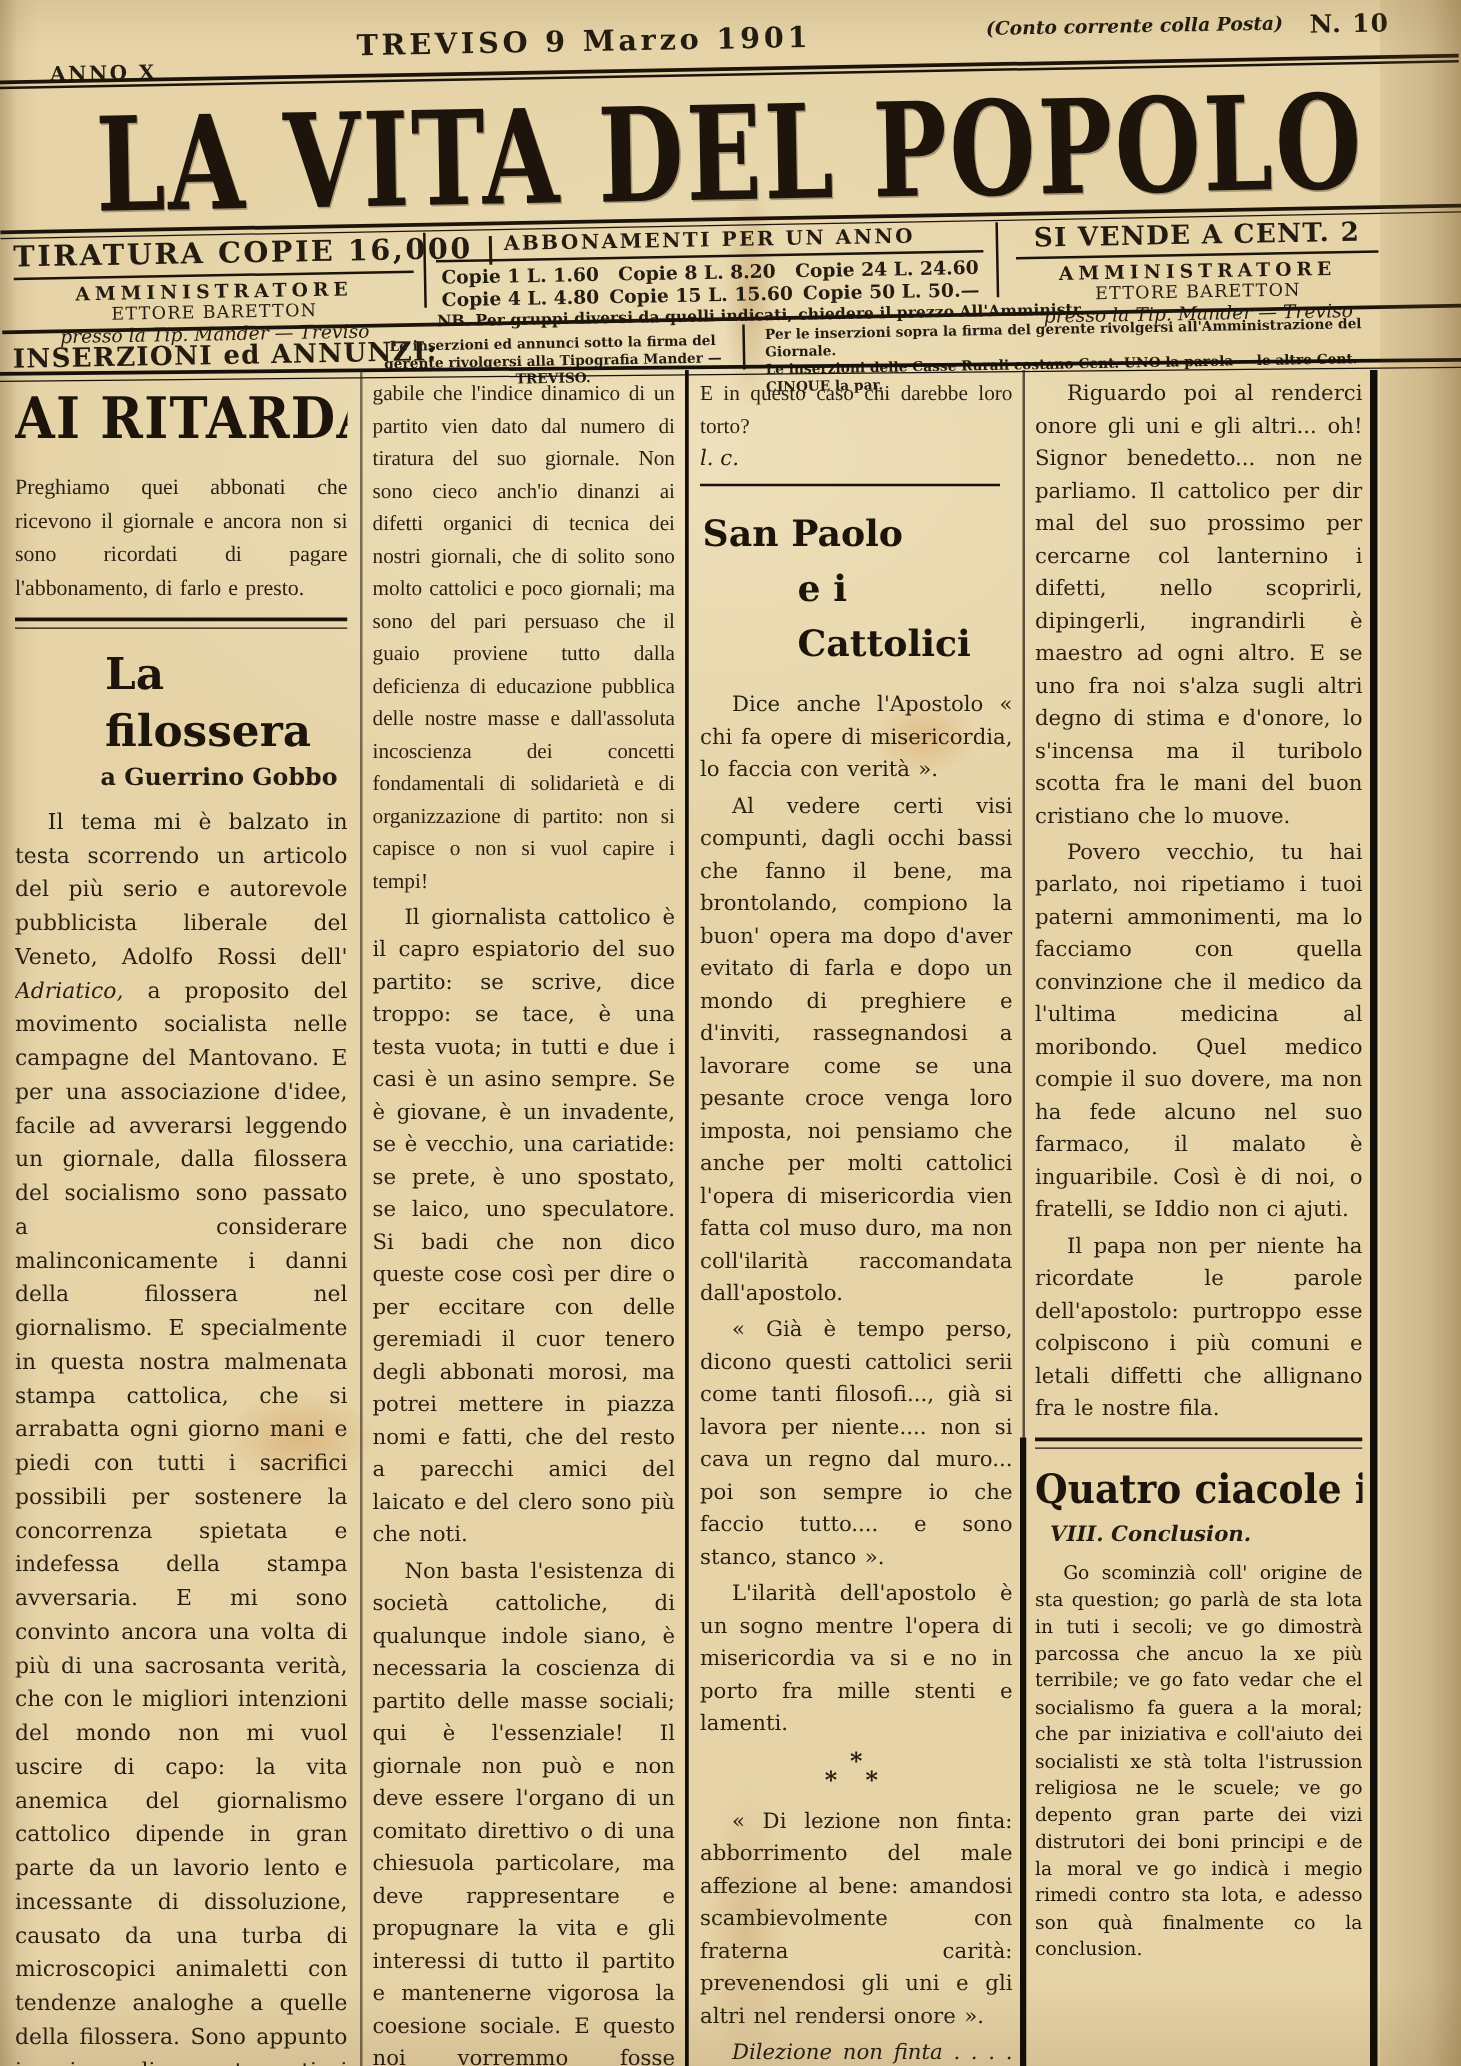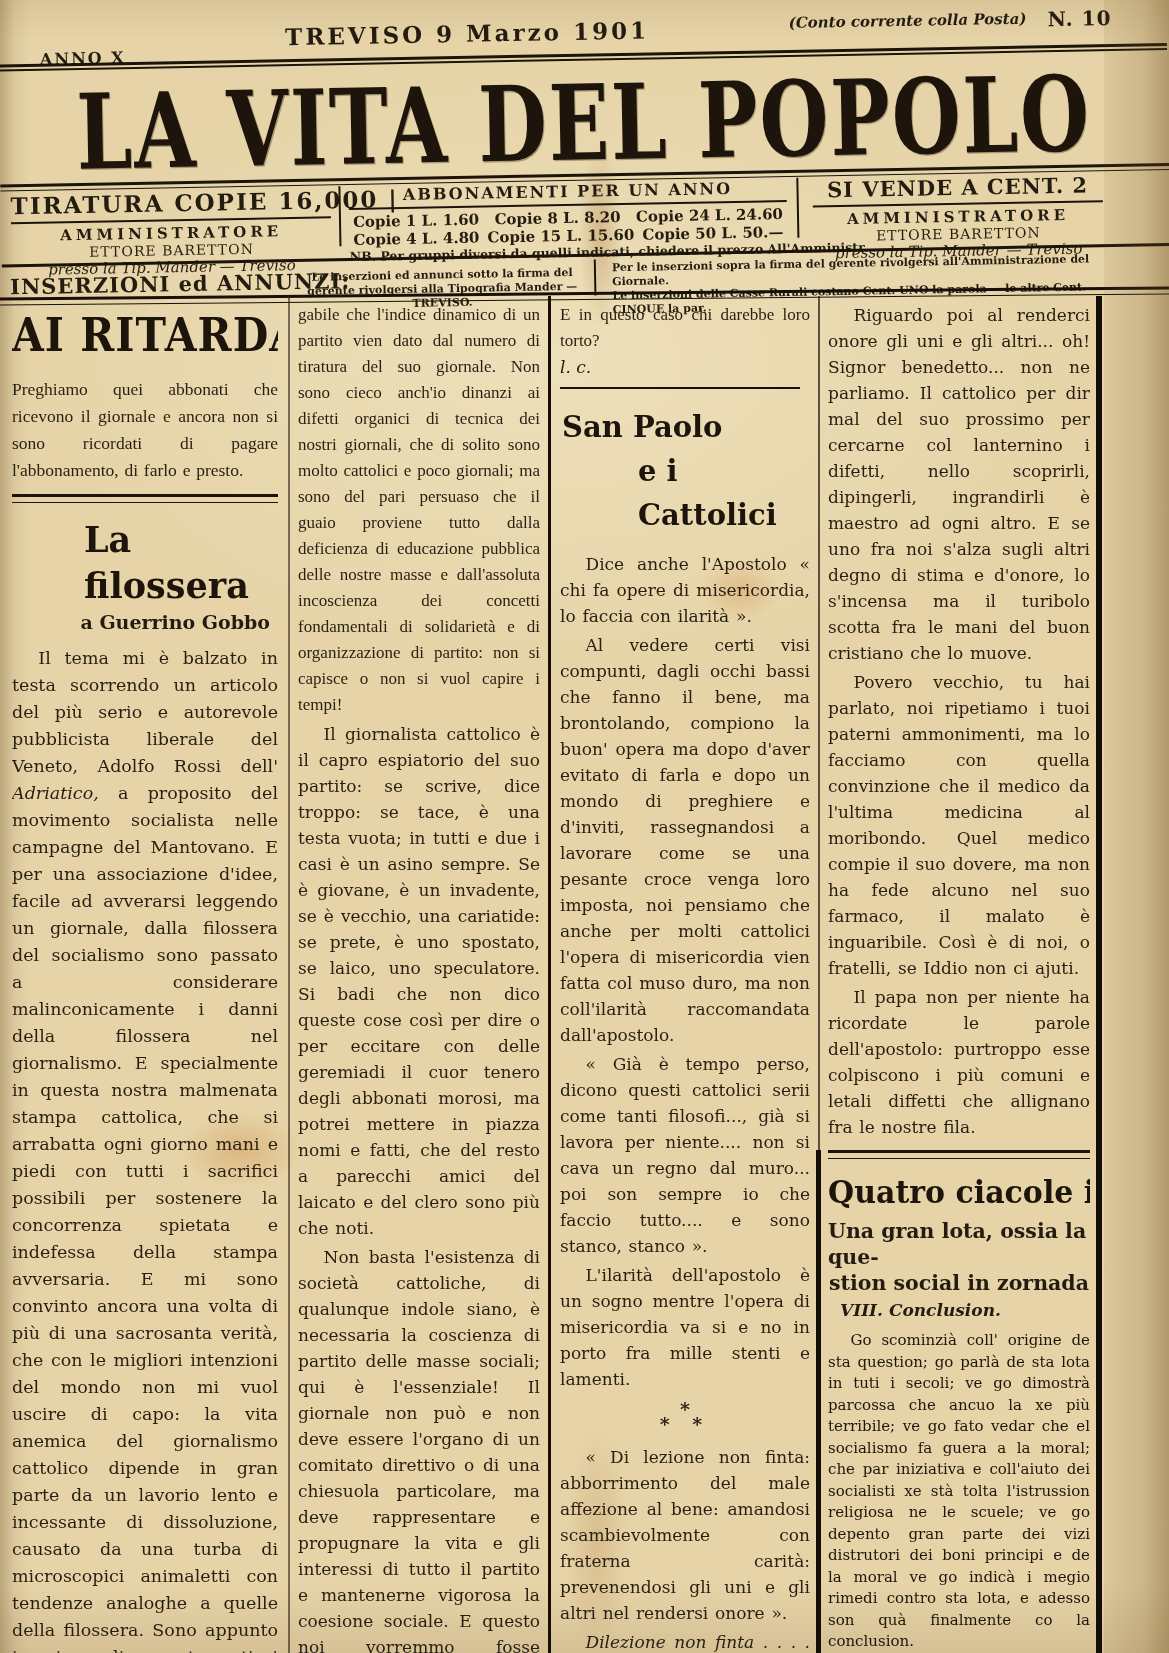--- a/index.html
+++ b/index.html
@@ -185,42 +185,38 @@
   </div>
 
   <div class="col c3">
     <p class="bp noind">E in questo caso chi darebbe loro torto?</p>
     <div class="sig">l. c.</div>
     <div class="artrule"></div>
     <div class="h-sp">
       <span class="l1">San Paolo</span>
       <span class="l2">e i Cattolici</span>
     </div>
-    <p class="bp">Dice anche l'Apostolo « chi fa opere di misericordia, lo faccia con ilarità ».</p>
+    <p class="bp">Dice anche l'Apostolo « chi fa opere di misericordia, lo faccia con verità ».</p>
     <p class="bp">Al vedere certi visi compunti, dagli occhi bassi che fanno il bene, ma brontolando, compiono la buon' opera ma dopo d'aver evitato di farla e dopo un mondo di preghiere e d'inviti, rassegnandosi a lavorare come se una pesante croce venga loro imposta, noi pensiamo che anche per molti cattolici l'opera di misericordia vien fatta col muso duro, ma non coll'ilarità raccomandata dall'apostolo.</p>
     <p class="bp">« Già è tempo perso, dicono questi cattolici serii come tanti filosofi..., già si lavora per niente.... non si cava un regno dal muro... poi son sempre io che faccio tutto.... e sono stanco, stanco ».</p>
     <p class="bp">L'ilarità dell'apostolo è un sogno mentre l'opera di misericordia va si e no in porto fra mille stenti e lamenti.</p>
     <div class="asterism">
       <span style="display:block;">*</span>
       <span style="display:block;letter-spacing:8px;">* *</span>
     </div>
     <p class="bp">« Di lezione non finta: abborrimento del male affezione al bene: amandosi scambievolmente con fraterna carità: prevenendosi gli uni e gli altri nel rendersi onore ».</p>
     <p class="bp"><span class="it">Dilezione non finta . . . . .</span></p>
   </div>
 
   <div class="col c4">
     <p class="bp">Riguardo poi al renderci onore gli uni e gli altri... oh! Signor benedetto... non ne parliamo. Il cattolico per dir mal del suo prossimo per cercarne col lanternino i difetti, nello scoprirli, dipingerli, ingrandirli è maestro ad ogni altro. E se uno fra noi s'alza sugli altri degno di stima e d'onore, lo s'incensa ma il turibolo scotta fra le mani del buon cristiano che lo muove.</p>
     <p class="bp">Povero vecchio, tu hai parlato, noi ripetiamo i tuoi paterni ammonimenti, ma lo facciamo con quella convinzione che il medico da l'ultima medicina al moribondo. Quel medico compie il suo dovere, ma non ha fede alcuno nel suo farmaco, il malato è inguaribile. Così è di noi, o fratelli, se Iddio non ci ajuti.</p>
     <p class="bp">Il papa non per niente ha ricordate le parole dell'apostolo: purtroppo esse colpiscono i più comuni e letali diffetti che allignano fra le nostre fila.</p>
     <div class="drule"></div>
     <div class="h-qc">Quatro ciacole in pressa</div>
-    <div class="h-sub">
-      <span>Una gran lota, ossia la que-</span>
-      <span class="l2">stion social in zornada</span>
-    </div>
     <div class="chapter">VIII. Conclusion.</div>
     <div class="dial">
       <p class="bp">Go scominzià coll' origine de sta question; go parlà de sta lota in tuti i secoli; ve go dimostrà parcossa che ancuo la xe più terribile; ve go fato vedar che el socialismo fa guera a la moral; che par iniziativa e coll'aiuto dei socialisti xe stà tolta l'istrussion religiosa ne le scuele; ve go depento gran parte dei vizi distrutori dei boni principi e de la moral ve go indicà i megio rimedi contro sta lota, e adesso son quà finalmente co la conclusion.</p>
 
     </div>
   </div>
 
 </div>
 
 </body></html>

